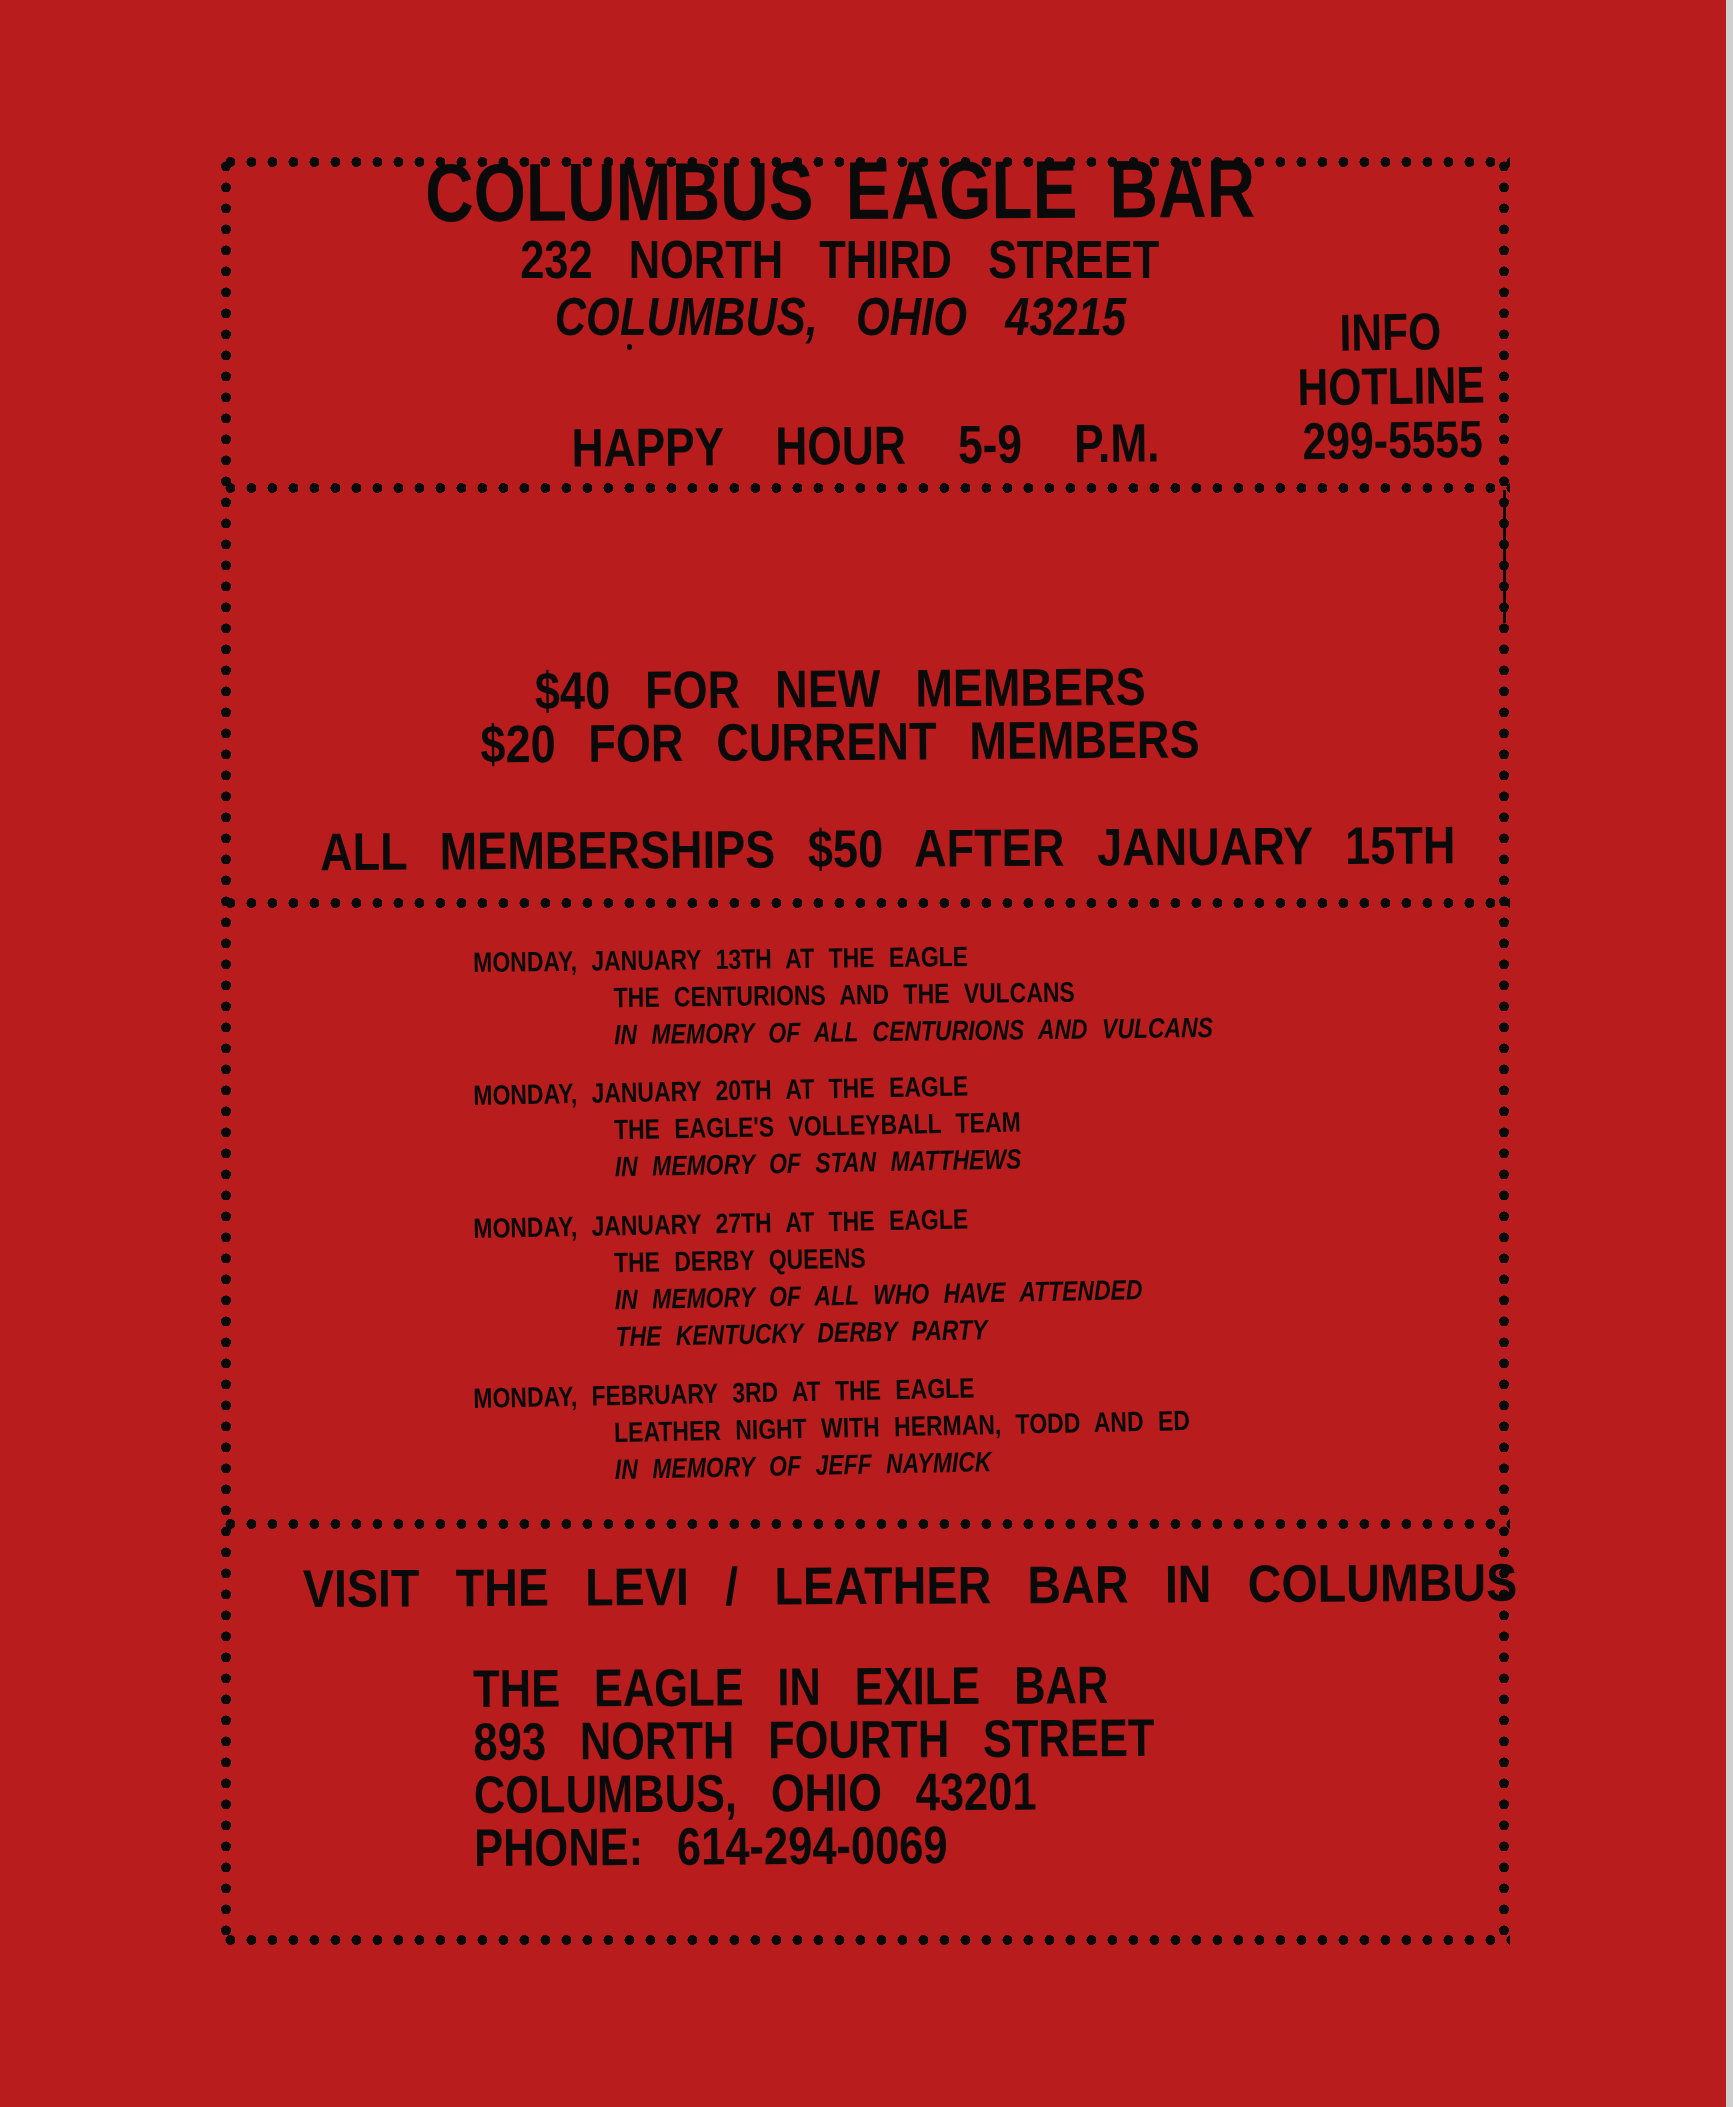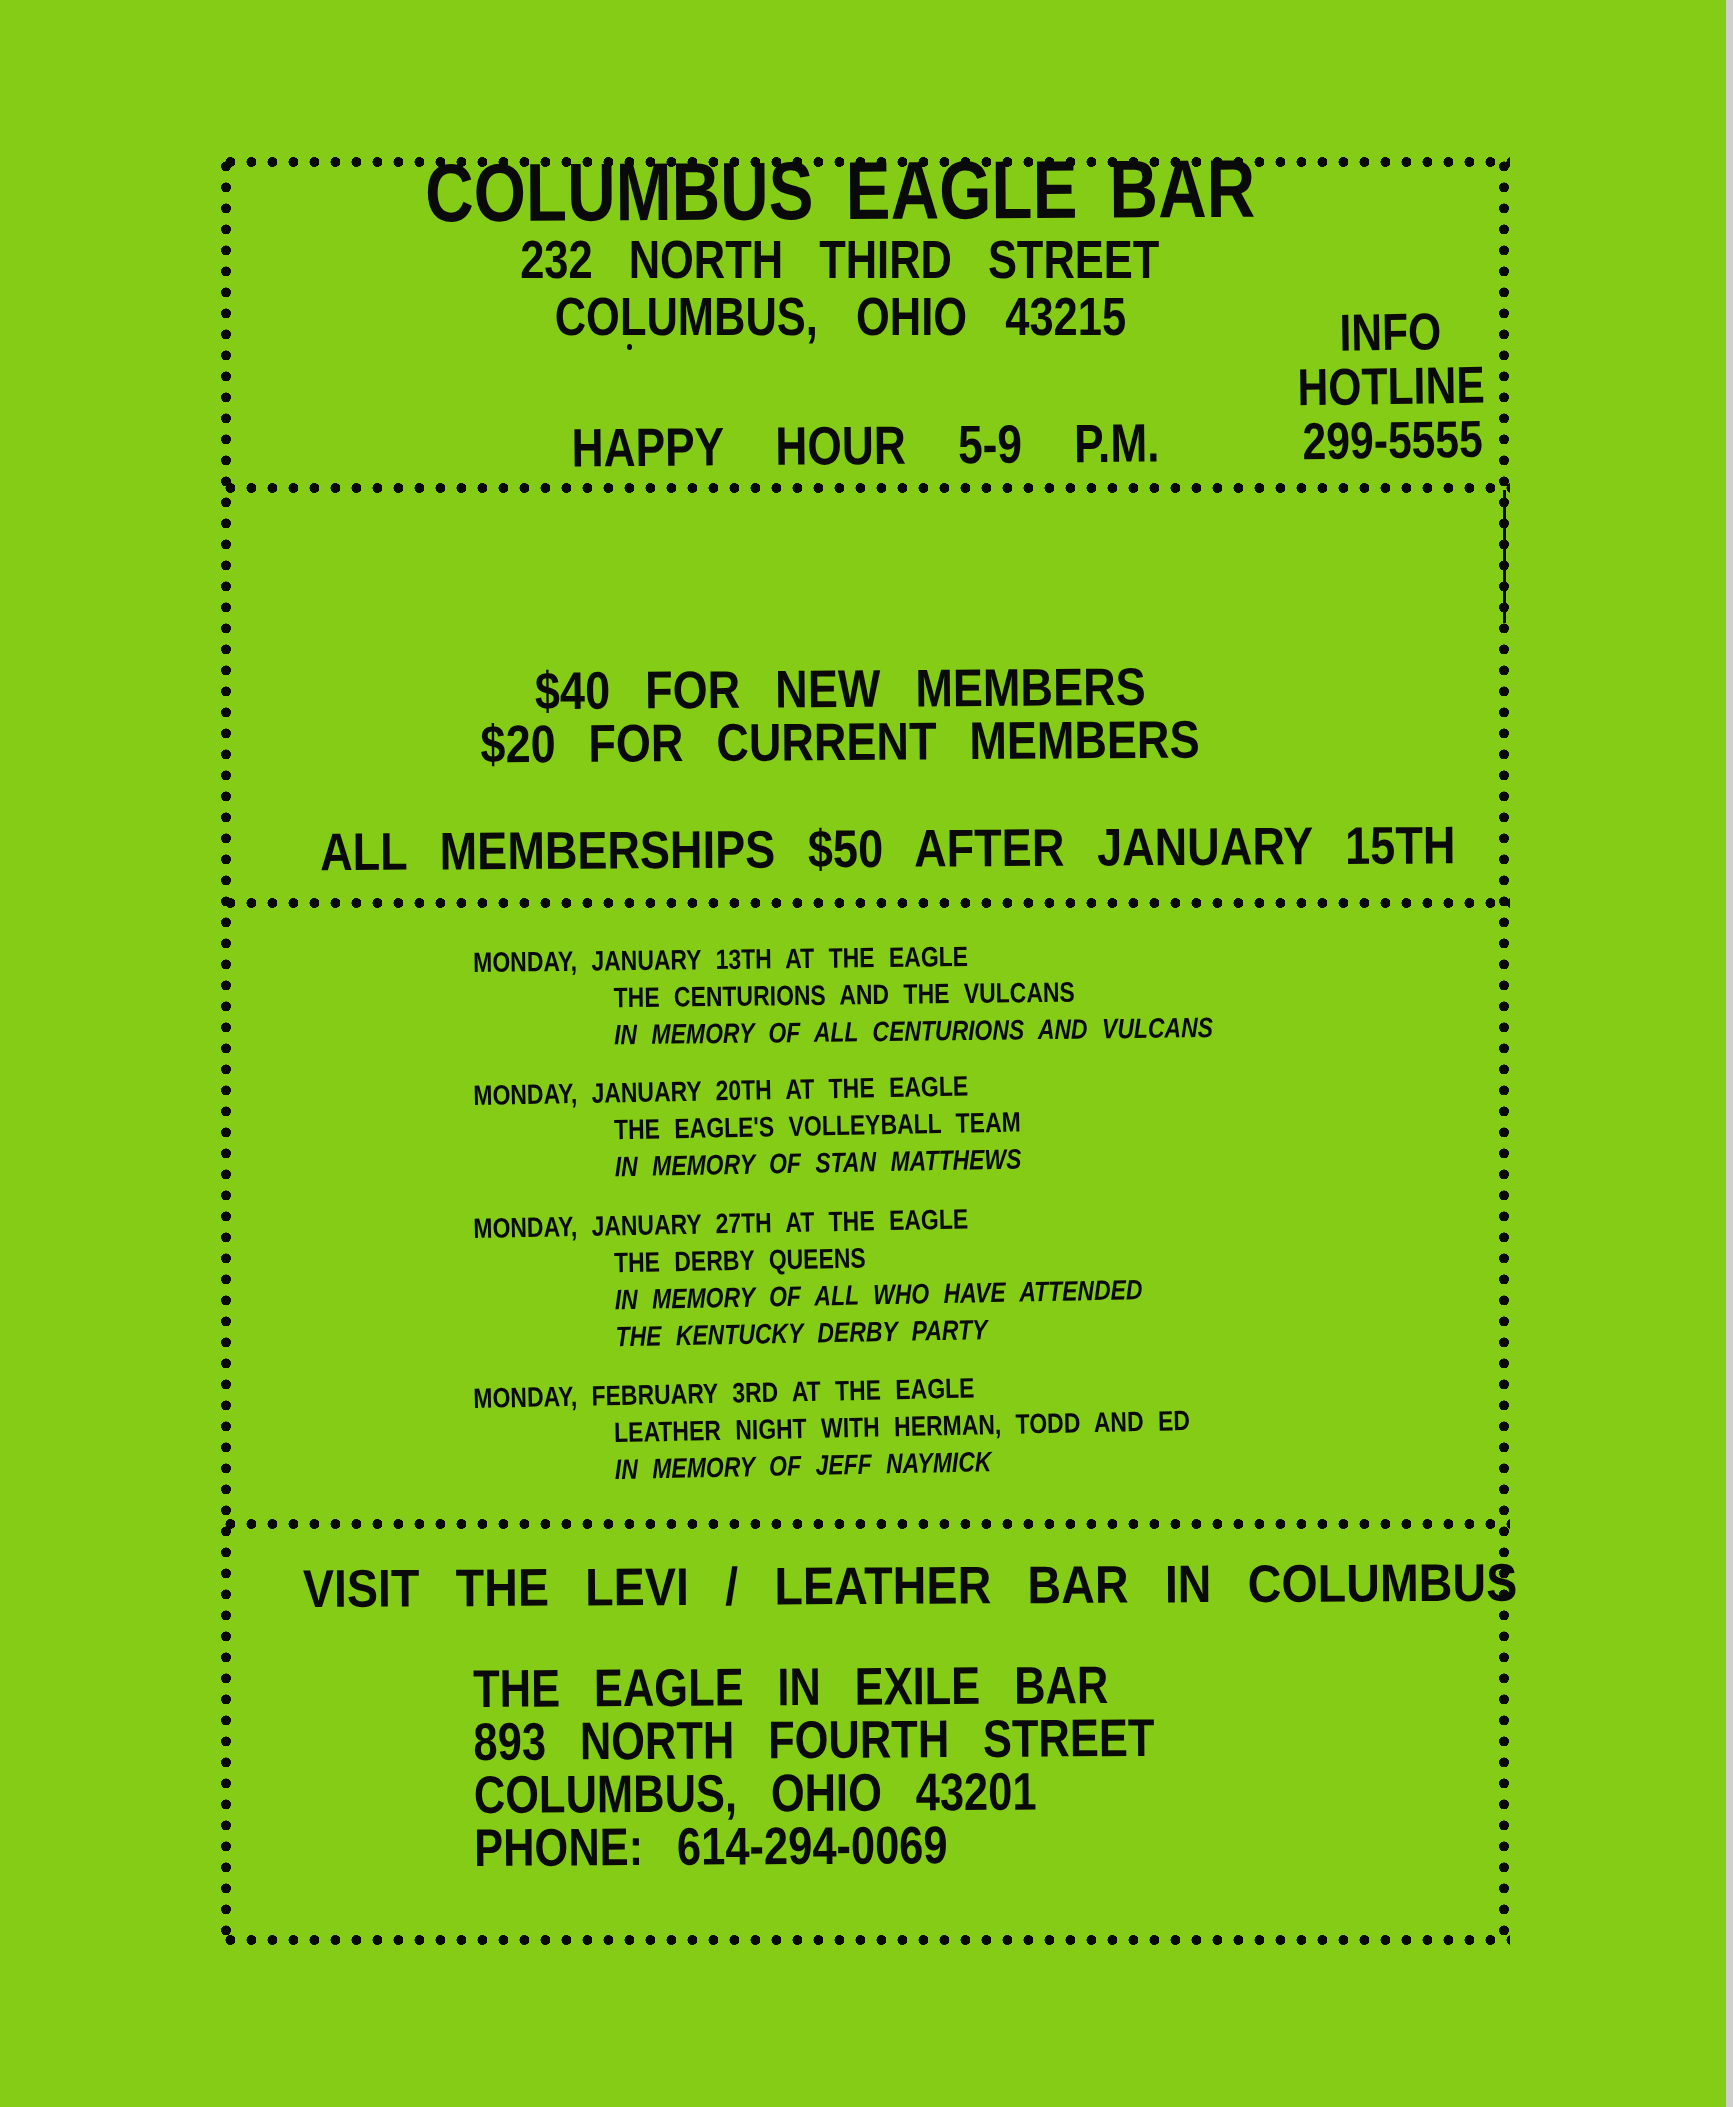--- a/index.html
+++ b/index.html
@@ -1,16 +1,16 @@
 <!DOCTYPE html>
 <html style="font-size:8px"><head>
 <meta charset="utf-8">
 <style>
   html,body{margin:0;padding:0;background:#9a9a9a;}
-  .page{position:relative;width:1733px;height:2108px;background:#84cc16;overflow:hidden;
+  .page{position:relative;width:1733px;height:2108px;background:#b91c1c;overflow:hidden;
         font-family:"Liberation Sans","DejaVu Sans",sans-serif;color:#0a0a0a;}
   .scan-edge{position:absolute;right:0;top:0;width:7px;height:100%;background:#cfcfcf;}
   .flyer{position:absolute;left:220px;top:156px;width:1290px;height:1791px;}
 
   
   .dots-h{position:absolute;left:0;width:1290px;height:12px;background-repeat:repeat-x;
           background-size:21px 12px;
           background-image:radial-gradient(circle 5px at 10.4px 6px,#0a0a0a 97%,rgba(0,0,0,0) 100%);}
   .dots-v{position:absolute;top:0;width:12px;height:1790px;background-repeat:repeat-y;
           background-size:12px 21px;
@@ -53,21 +53,21 @@
     <div class="dots-v" style="left:0;"></div>
     <div class="dots-v" style="left:1278px;"></div>
     <div class="artifact"></div>
 
     <div class="t c" style="top:-6px;font-size:82px;transform:rotate(-0.3deg);">
       <span class="cx" style="word-spacing:0.2em;">COLUMBUS EAGLE BAR</span>
     </div>
     <div class="t c" style="top:77px;font-size:53px;word-spacing:0.55em;">
       <span class="cx">232 NORTH THIRD STREET</span>
     </div>
-    <div class="t c" style="top:134px;font-size:53px;word-spacing:0.6em;">
+    <div class="t c" style="top:134px;font-size:53px;word-spacing:0.6em;font-style:italic;">
       <span class="cx">COLUMBUS, OHIO 43215</span>
     </div>
     <div class="speck"></div>
     <div class="t cfull" style="top:262px;font-size:54px;word-spacing:0.9em;transform:rotate(-0.5deg);">
       <span class="cx">HAPPY HOUR 5-9 P.M.</span>
     </div>
 
     <div class="hotline">
       <div><span class="cx">INFO</span></div>
       <div><span class="cx">HOTLINE</span></div>

